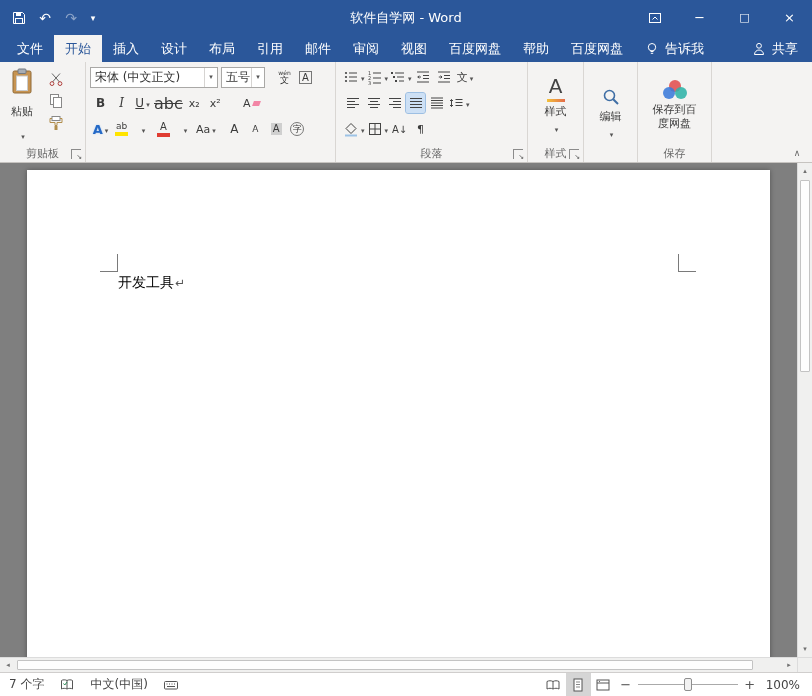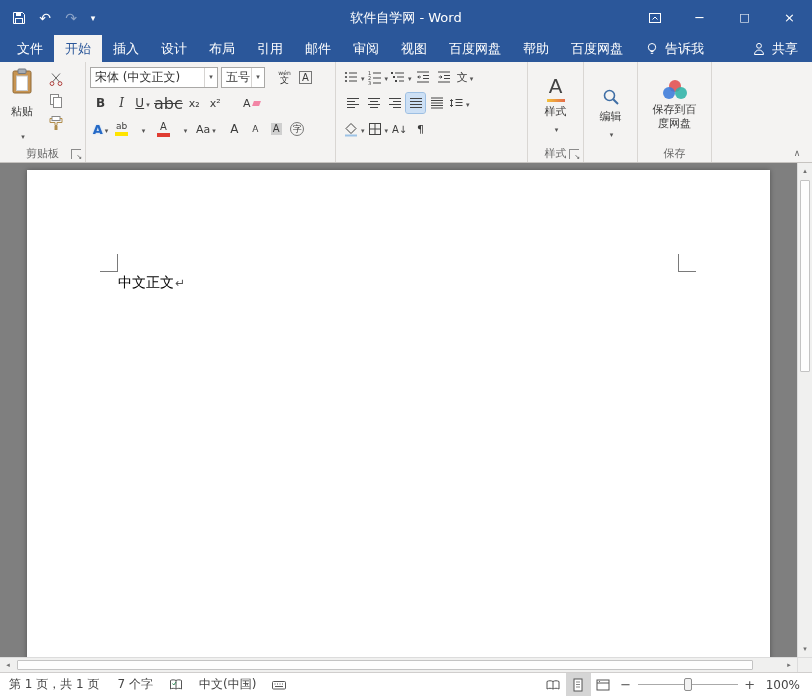--- a/index.html
+++ b/index.html
@@ -512,20 +512,24 @@
           </div>
         <div class="sbtn sortbtn">
             <span>A</span>
             <span>↓</span>
           </div>
         <div class="sbtn">
             <span>¶</span>
           </div>
       </div>
     </div>
+    <div class="gfoot">
+      <span>段落</span>
+      <span class="launcher"></span>
+    </div>
   </div>
 
   <div class="group g-styles">
     <div class="bigbtn">
       <span class="stylesA">A</span>
       <span class="stylesbar"></span>
       <span>样式</span>
       <span class="car"></span>
     </div>
     <div class="gfoot">
@@ -559,21 +563,21 @@
   </div>
 
   <div class="collapse"></div>
 </div>
 
 <div class="docarea">
   <div class="page">
     <div class="cmL"></div>
     <div class="cmR"></div>
     <div class="docline">
-      <span>中文正文</span><span class="pmark">↵</span>
+      <span>开发工具</span><span class="pmark">↵</span>
     </div>
   </div>
 </div>
 
 <div class="vscroll">
   <div class="vbtn">
       <span>▴</span>
     </div>
   <div class="vthumb"></div>
   <div class="vbtn bottom">
@@ -586,21 +590,20 @@
       <span>◂</span>
     </div>
   <div class="hthumb"></div>
   <div class="hbtn right">
       <span>▸</span>
     </div>
 </div>
 <div class="scorner"></div>
 
 <div class="statusbar">
-  <div class="sitem">第 1 页，共 1 页</div>
   <div class="sitem">7 个字</div>
   <div class="sitem icon">
       <svg class="ic">
         <use href="#s-book"></use>
       </svg>
     </div>
   <div class="sitem">中文(中国)</div>
   <div class="sitem icon">
       <svg class="ic">
         <use href="#s-kbd"></use>

